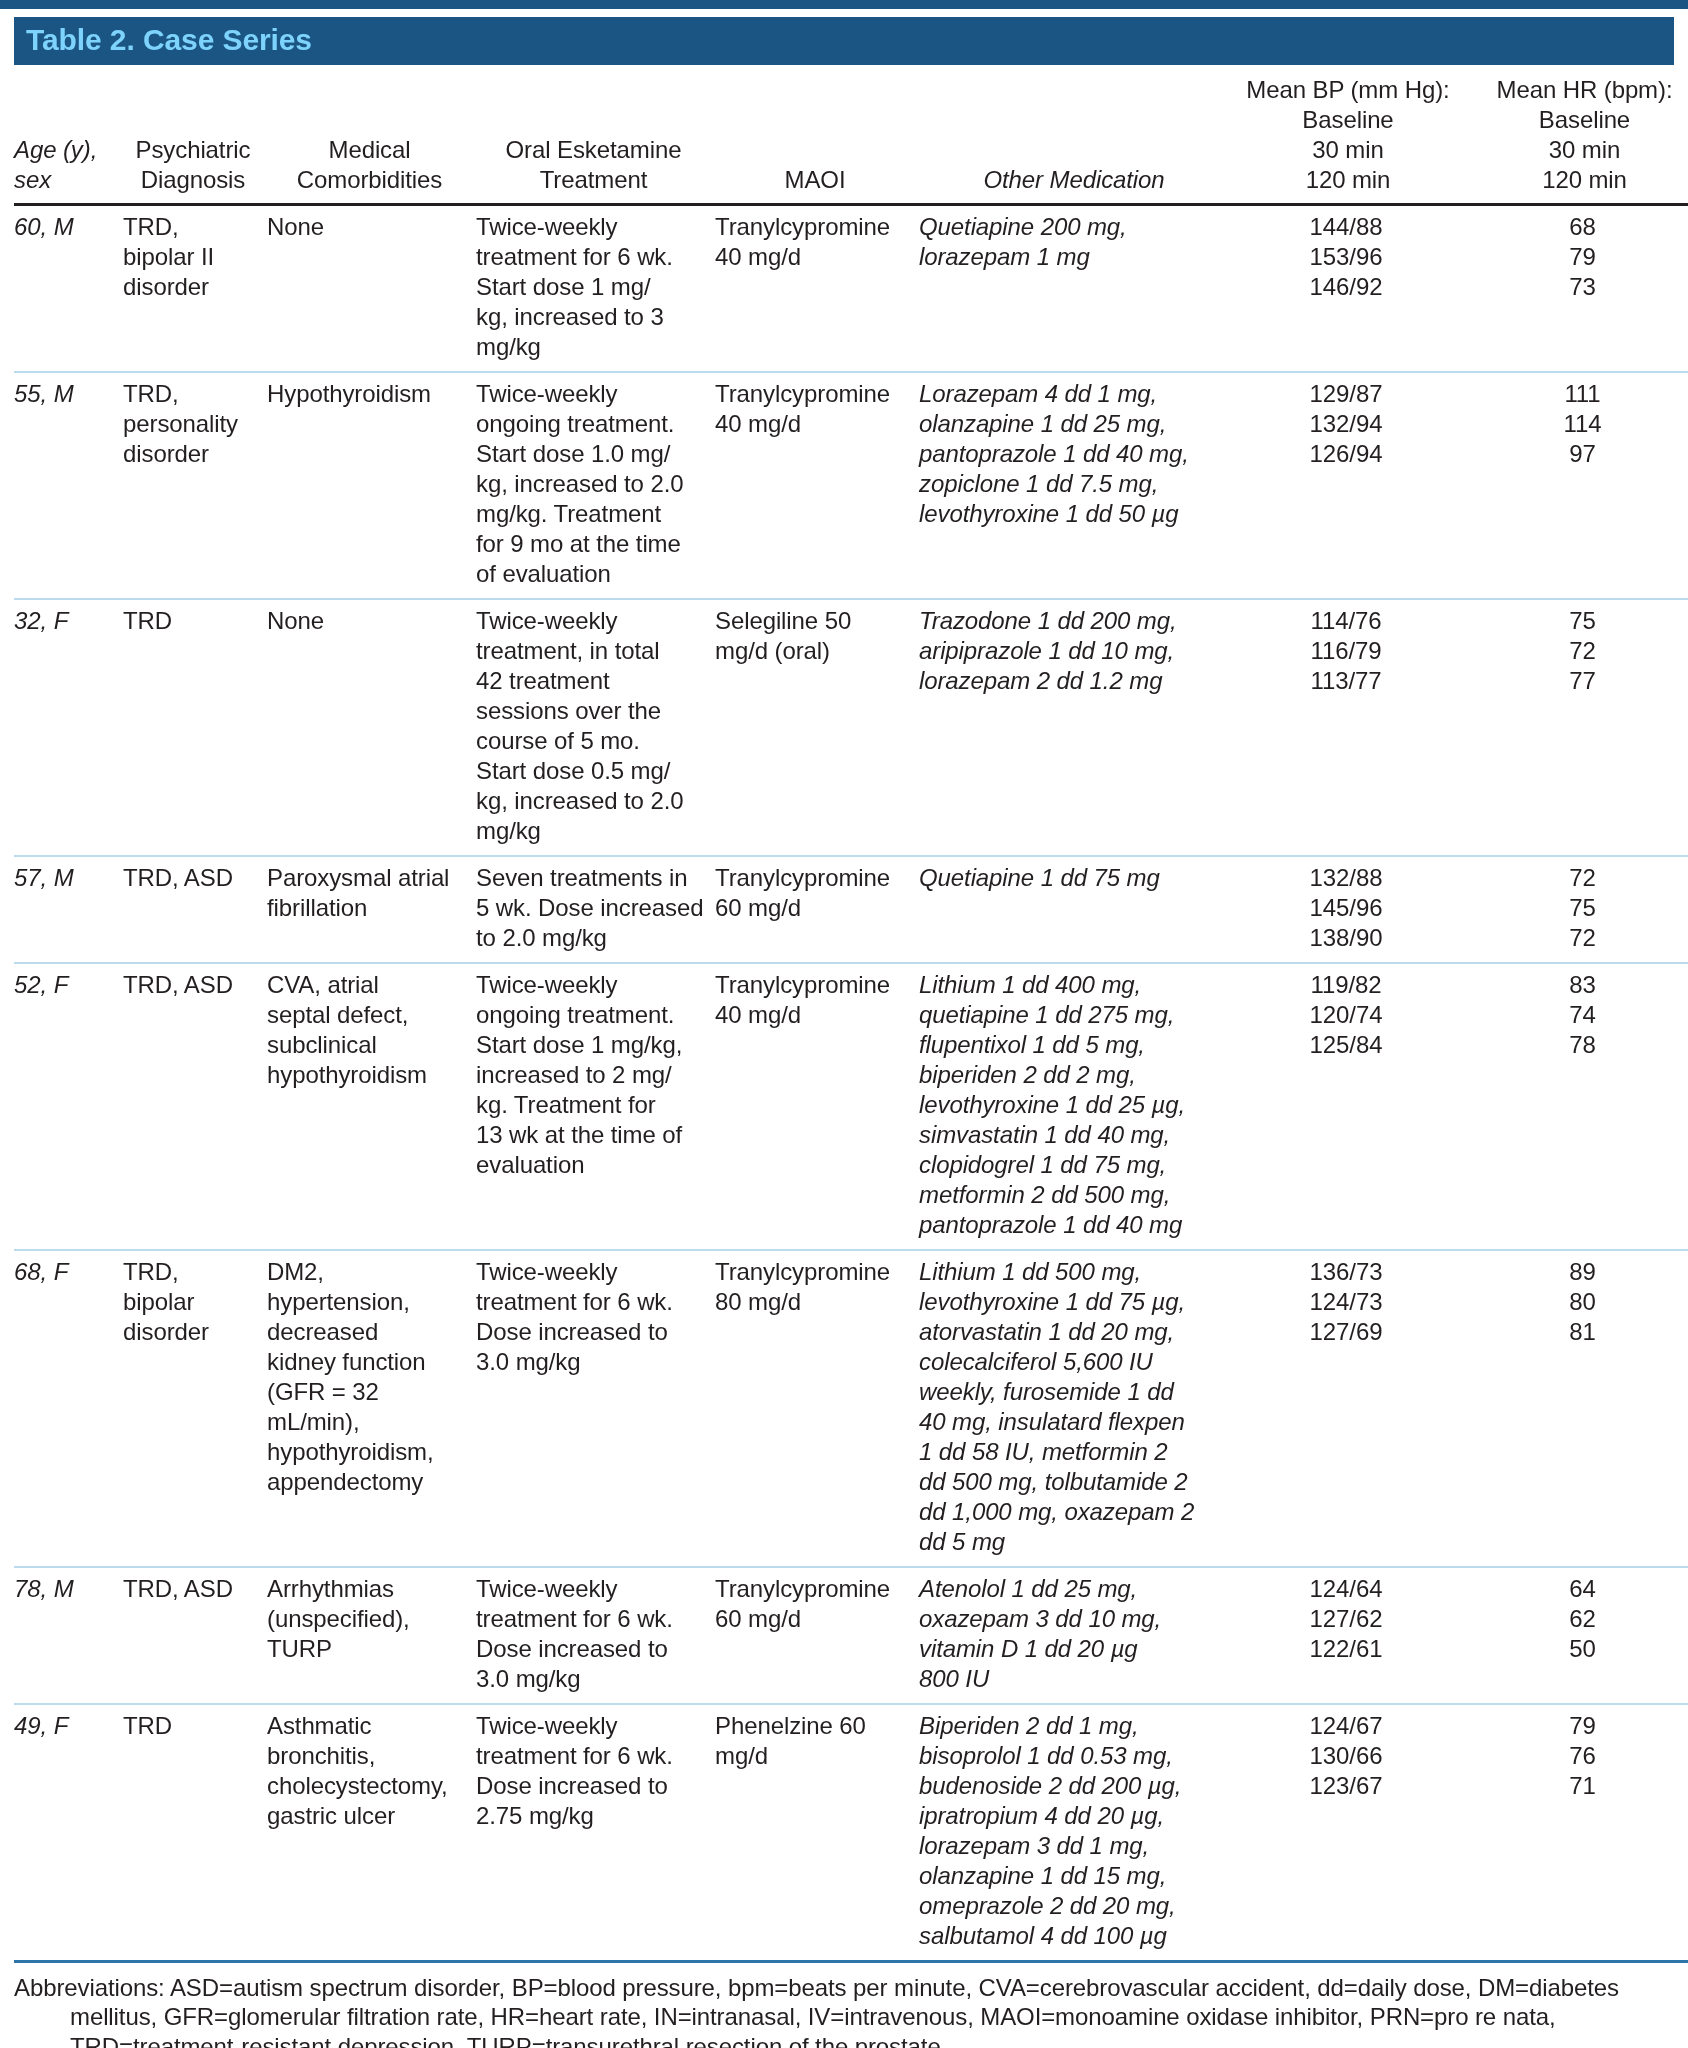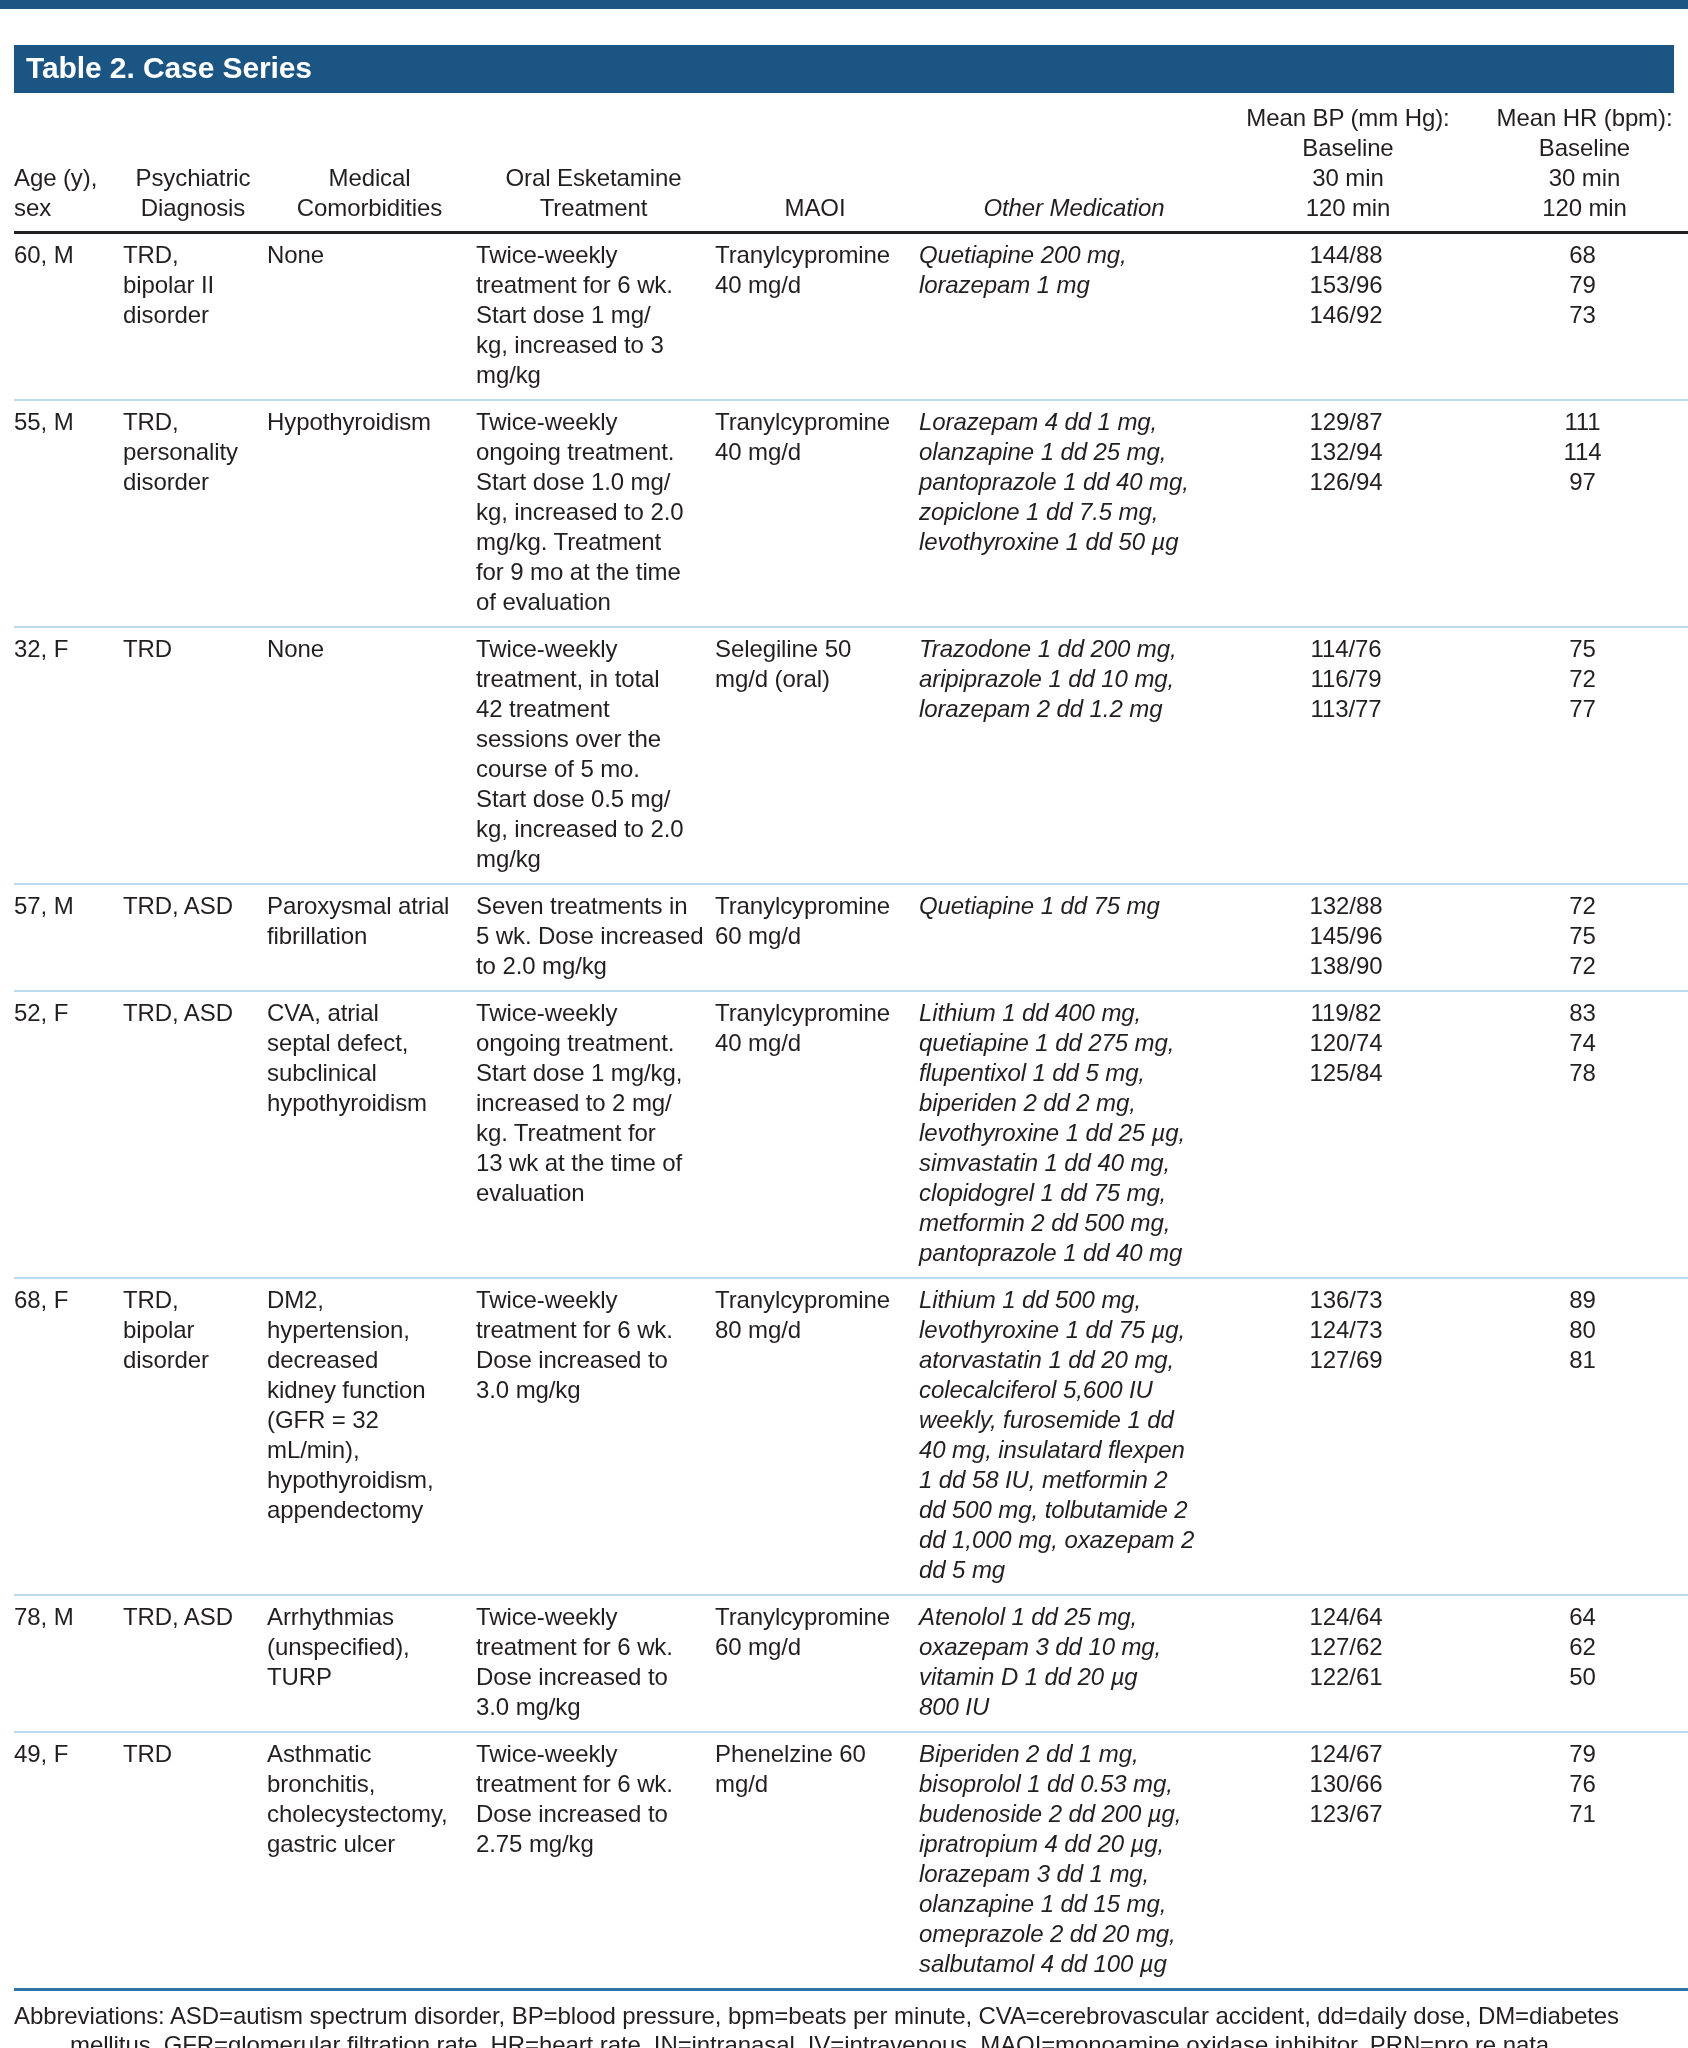--- a/index.html
+++ b/index.html
@@ -15,25 +15,24 @@
   }
   .top-strip {
     height: 9px;
     background: #1b5583;
   }
   .page {
     padding: 8px 14px 0 14px;
   }
   .title-bar {
     background: #1b5583;
-    color: #ffffff;
+    color: #7dd3fc;
     font-size: 30px;
     font-weight: bold;
     padding: 6px 28px 8px 12px;
-    margin-top: 28px;
   }
   table.case-table {
     border-collapse: collapse;
     table-layout: fixed;
     width: 100%;
     margin-top: 10px;
     font-size: 24px;
     line-height: 1.25;
   }
   thead tr {
@@ -51,21 +50,21 @@
     white-space: pre-line;
   }
   tbody tr + tr {
     border-top: 2px solid #bcdcee;
   }
   tbody {
     border-bottom: 3px solid #2f76a8;
   }
   .align-left   { text-align: left; }
   .align-center { text-align: center; }
-  .col-age    { width: 105px; }
+  .col-age    { width: 105px; font-style: italic; }
   .col-diagnosis { width: 140px; }
   .col-comorbidities { width: 205px; }
   .col-treatment { width: 235px; }
   .col-maoi   { width: 200px; margin-left: 23px; }
   .col-other  { width: 310px; font-style: italic; }
   .col-bp     { width: 230px; margin-top: 48px; }
   .col-hr     { width: 235px; }
   .footnote {
     font-size: 24px;
     line-height: 1.22;

